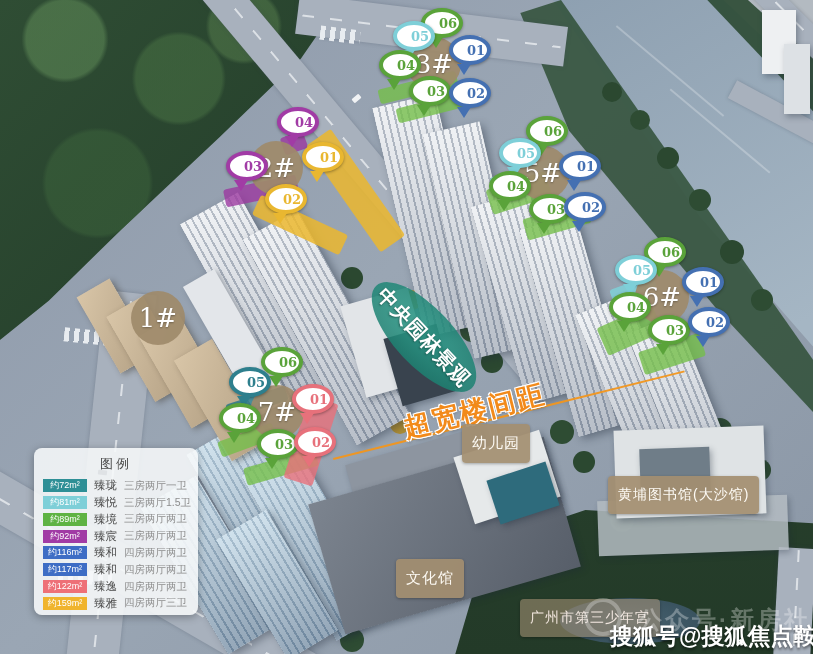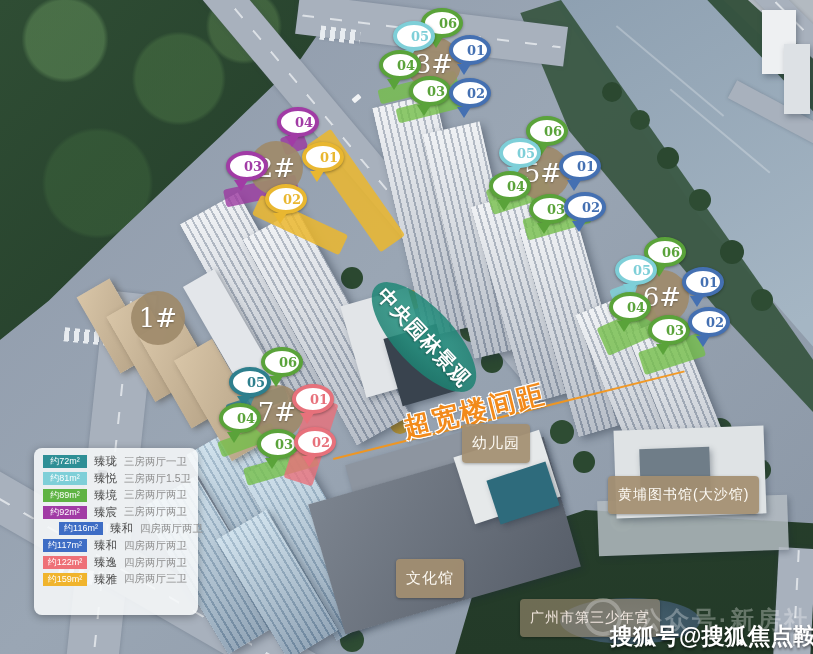--- a/index.html
+++ b/index.html
@@ -305,20 +305,21 @@
         <span class="pin-c">03</span>
         <span class="pin-t"></span>
       </div>
       <div class="pin" style="left: 294px; top: 427px; --c: #e7717b;">
         <span class="pin-c">02</span>
         <span class="pin-t"></span>
       </div>
     </div>
 
   <div class="legend">
+    <div class="legend-title">图例</div>
     <div>
         <div class="lrow">
           <span class="lchip" style="background: rgb(46, 143, 150);">约72m²</span>
           <span class="lname">臻珑</span>
           <span class="llayout">三房两厅一卫</span>
         </div>
         <div class="lrow">
           <span class="lchip" style="background: rgb(126, 207, 216);">约81m²</span>
           <span class="lname">臻悦</span>
           <span class="llayout">三房两厅1.5卫</span>
@@ -327,21 +328,21 @@
           <span class="lchip" style="background: rgb(95, 179, 67);">约89m²</span>
           <span class="lname">臻境</span>
           <span class="llayout">三房两厅两卫</span>
         </div>
         <div class="lrow">
           <span class="lchip" style="background: rgb(161, 59, 165);">约92m²</span>
           <span class="lname">臻宸</span>
           <span class="llayout">三房两厅两卫</span>
         </div>
         <div class="lrow">
-          <span class="lchip" style="background: rgb(62, 109, 197); margin-left: 16px;">约116m²</span>
+          <span class="lchip" style="background: rgb(62, 109, 197);">约116m²</span>
           <span class="lname">臻和</span>
           <span class="llayout">四房两厅两卫</span>
         </div>
         <div class="lrow">
           <span class="lchip" style="background: rgb(62, 109, 197);">约117m²</span>
           <span class="lname">臻和</span>
           <span class="llayout">四房两厅两卫</span>
         </div>
         <div class="lrow">
           <span class="lchip" style="background: rgb(238, 112, 119);">约122m²</span>

